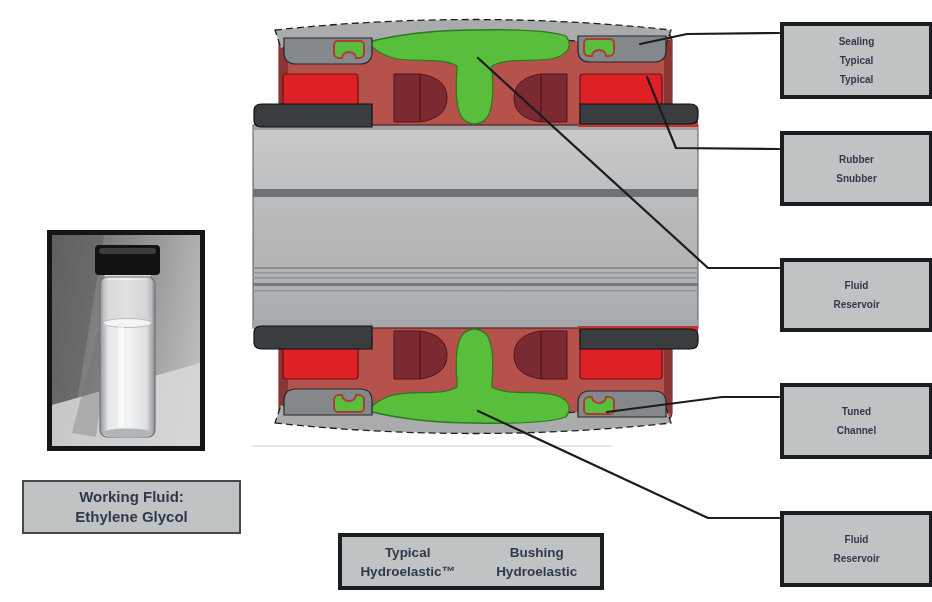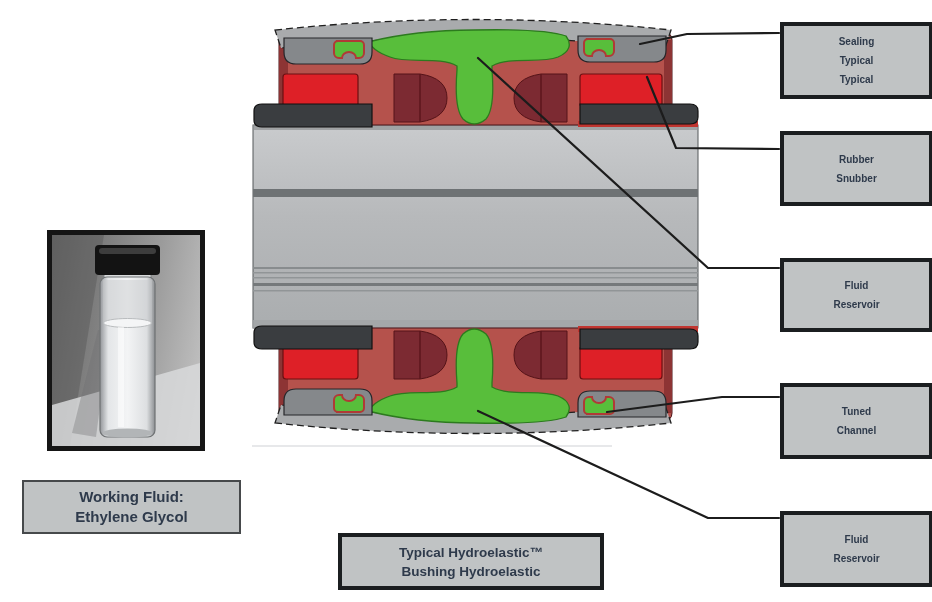--- a/index.html
+++ b/index.html
@@ -13,21 +13,21 @@
     background:var(--c-label_fill,#c0c3c4);
     border:4px solid var(--c-label_border,#1b1e20);
     display:flex;flex-direction:column;justify-content:center;align-items:center;
     text-align:center;font-weight:bold;color:var(--c-label_text,#2e3a4b);
     font-size:10px;line-height:19px;
   }
   .caption-box{
     position:absolute;left:338px;top:533px;width:266px;height:57px;box-sizing:border-box;
     background:var(--c-label_fill,#c0c3c4);
     border:4px solid var(--c-label_border,#1b1e20);
-    display:flex;flex-direction:column;justify-content:center;align-items:center;
+    display:flex;flex-direction:row;justify-content:center;align-items:center;
     text-align:center;font-weight:bold;color:var(--c-label_text,#2e3a4b);
     font-size:13.5px;line-height:19px;
   }
   .fluid-label{
     position:absolute;left:22px;top:480px;width:219px;height:54px;box-sizing:border-box;
     background:var(--c-label_fill,#c0c3c4);
     border:2px solid #46494b;
     display:flex;flex-direction:column;justify-content:center;align-items:center;
     text-align:center;font-weight:bold;color:var(--c-label_text,#2e3a4b);
     font-size:15px;line-height:20px;

